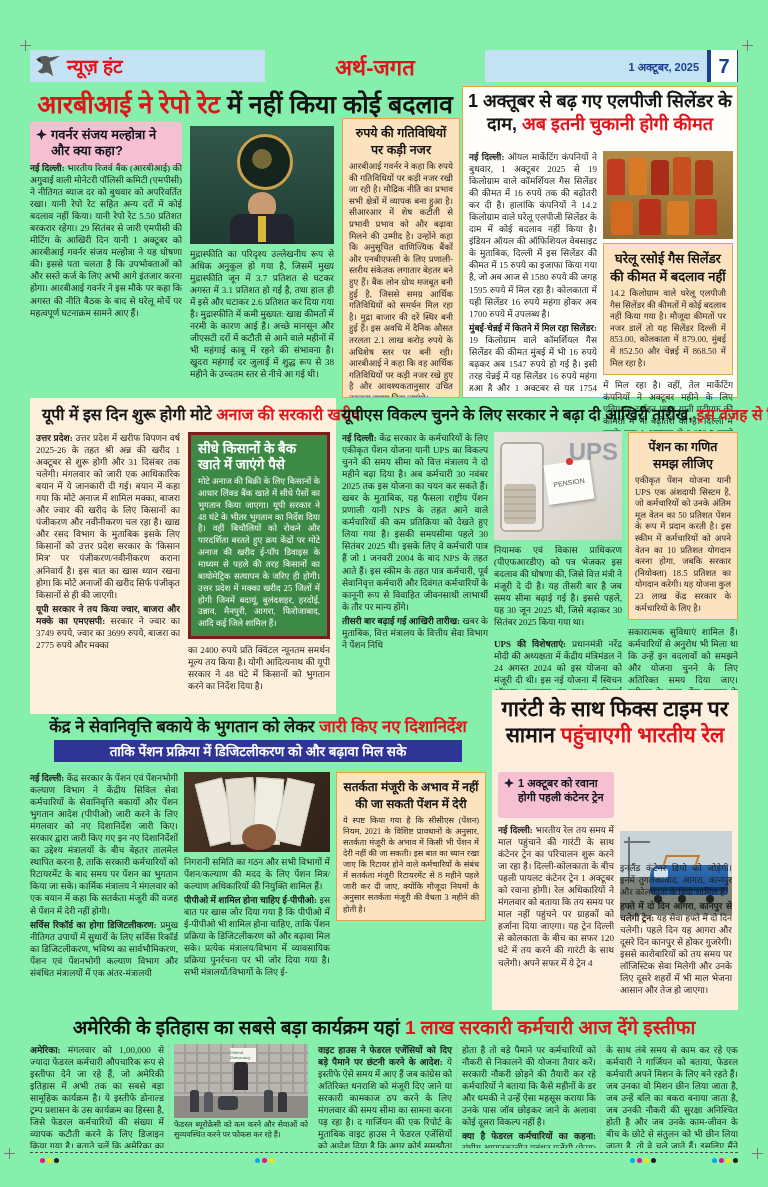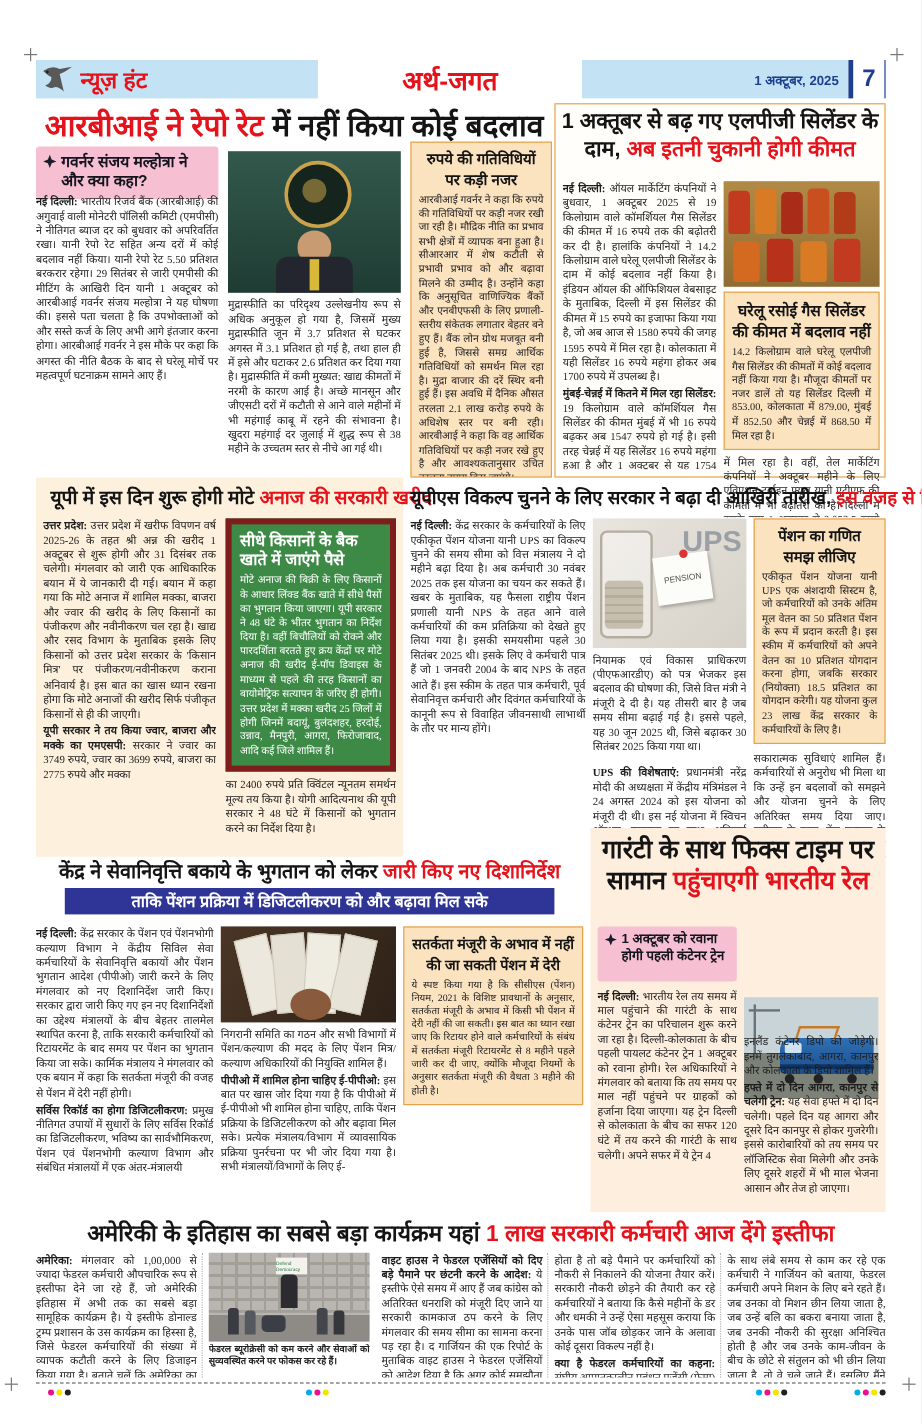--- a/index.html
+++ b/index.html
@@ -1,16 +1,16 @@
 <!DOCTYPE html>
 <html style="--accent_red: #e4131b; --header_blue: #c3e2f3; --dark_blue: #1d3f8f; --navy_bar: #2e3596; --pink_box: #f6bfd2; --cream_bg: #fce3c0; --cream_border: #e5a348; --green_bg: #3d8a46; --band_cream: #fdf0dc; --rail_cream: #fdeede;"><head>
 <meta charset="utf-8">
 <style>
   html,body{margin:0;padding:0;background:#e9e9e9;}
-  .page{position:relative;width:768px;height:1187px;background:#ffffff;margin:0 auto;
+  .page{position:relative;width:768px;height:1187px;background:#86efac;margin:0 auto;
         font-family:"Liberation Serif",serif;overflow:hidden;}
   .abs{position:absolute;}
   .hl{font-family:"Liberation Sans",sans-serif;font-weight:bold;color:#141414;}
   .red{color:var(--accent_red);}
   .body-t{font-size:9px;line-height:1.34;text-align:justify;color:#1d1d1d;overflow:hidden;}
   .lead{font-weight:bold;}
   .para{margin:0 0 2px 0;}
   .center{text-align:center;}
   .nowrap{white-space:nowrap;}
   
@@ -23,21 +23,21 @@
   .date-text{font-family:"Liberation Sans",sans-serif;font-weight:bold;font-size:11px;color:var(--dark_blue);}
   .page-box{width:26px;background:#fff;border-left:4px solid var(--dark_blue);border-right:1px solid var(--dark_blue);
             display:flex;align-items:center;justify-content:center;font-family:"Liberation Sans",sans-serif;
             font-weight:bold;font-size:20px;color:var(--dark_blue);}
   
   .pinkbox{background:var(--pink_box);border-radius:3px;padding:5px 6px;font-family:"Liberation Sans",sans-serif;
            font-weight:bold;color:#14141f;display:flex;gap:4px;align-items:flex-start;box-sizing:border-box;}
   .creambox{background:var(--cream_bg);border:1px solid var(--cream_border);box-sizing:border-box;padding:5px 6px;}
   .creambox .bx-title{font-family:"Liberation Sans",sans-serif;font-weight:bold;font-size:12.5px;text-align:center;margin:0 0 3px 0;color:#141414;}
   .creambox .bx-text{font-size:8.6px;line-height:1.35;text-align:justify;color:#222;}
-  .greenbox{background:var(--green_bg);border:5px solid #7f1d1d;box-sizing:border-box;padding:6px 7px;color:#fff;}
+  .greenbox{background:var(--green_bg);border:3px solid #7f1d1d;box-sizing:border-box;padding:6px 7px;color:#fff;}
   .greenbox .bx-title{font-family:"Liberation Sans",sans-serif;font-weight:bold;font-size:13.5px;line-height:1.15;margin:0 0 4px 0;}
   .greenbox .bx-text{font-size:8.6px;line-height:1.38;text-align:justify;}
   .bluebar{background:var(--navy_bar);color:#fff;font-family:"Liberation Sans",sans-serif;font-weight:bold;
            font-size:13.5px;display:flex;align-items:center;justify-content:center;}
   
   .crop{width:11px;height:11px;}
   .crop:before,.crop:after{content:"";position:absolute;background:#777;}
   .crop:before{left:5px;top:0;width:1px;height:11px;}
   .crop:after{left:0;top:5px;width:11px;height:1px;}
   .foot-rule{left:30px;top:1152px;width:708px;border-top:1.5px dashed #4a4a4a;}
@@ -151,20 +151,21 @@
       <div class="body-t" style="margin-top:5px;height:56px;">का 2400 रुपये प्रति क्विंटल न्यूनतम समर्थन मूल्य तय किया है। योगी आदित्यनाथ की यूपी सरकार ने 48 घंटे में किसानों को भुगतान करने का निर्देश दिया है।</div>
     </div>
   </section>
 
   <section class="abs" style="left:342px;top:398px;width:396px;height:316px;">
     <div class="hl center nowrap" style="font-size:15.5px;margin-top:5px;width:100%;">
       <span>यूपीएस विकल्प चुनने के लिए सरकार ने बढ़ा दी आखिरी तारीख, </span><span class="red">इस वजह से लिया फैसला</span>
     </div>
     <div class="abs body-t" style="left:0;top:34px;width:146px;height:278px;">
       <p class="para"><span class="lead">नई दिल्ली:</span> <span>केंद्र सरकार के कर्मचारियों के लिए एकीकृत पेंशन योजना यानी UPS का विकल्प चुनने की समय सीमा को वित्त मंत्रालय ने दो महीने बढ़ा दिया है। अब कर्मचारी 30 नवंबर 2025 तक इस योजना का चयन कर सकते हैं। खबर के मुताबिक, यह फैसला राष्ट्रीय पेंशन प्रणाली यानी NPS के तहत आने वाले कर्मचारियों की कम प्रतिक्रिया को देखते हुए लिया गया है। इसकी समयसीमा पहले 30 सितंबर 2025 थी। इसके लिए वे कर्मचारी पात्र हैं जो 1 जनवरी 2004 के बाद NPS के तहत आते हैं। इस स्कीम के तहत पात्र कर्मचारी, पूर्व सेवानिवृत्त कर्मचारी और दिवंगत कर्मचारियों के कानूनी रूप से विवाहित जीवनसाथी लाभार्थी के तौर पर मान्य होंगे।</span></p>
+      <p class="para"><span class="lead">तीसरी बार बढ़ाई गई आखिरी तारीख:</span> <span>खबर के मुताबिक, वित्त मंत्रालय के वित्तीय सेवा विभाग ने पेंशन निधि</span></p>
     </div>
     <div class="abs" style="left:152px;top:34px;width:128px;">
       <div class="photo" style="width:128px;height:108px;background:linear-gradient(135deg,#e9e5df,#d6d1c8);position:relative;">
         <div style="position:absolute;left:6px;top:10px;width:40px;height:86px;border:2px solid #b4ad9f;border-radius:6px;background:rgba(255,255,255,.4);"></div>
         <div style="position:absolute;left:10px;top:52px;width:32px;height:40px;background:repeating-linear-gradient(#c6bfb0 0 5px,#b5ad9c 5px 7px);border-radius:4px;"></div>
         <div style="position:absolute;left:52px;top:30px;width:46px;height:40px;background:#fcfcf8;box-shadow:1px 2px 3px rgba(0,0,0,.25);transform:rotate(-8deg);display:flex;align-items:center;justify-content:center;">
           <span style="font-family:'Liberation Sans',sans-serif;font-size:7px;color:#555;">PENSION</span>
         </div>
         <div style="position:absolute;left:72px;top:26px;width:7px;height:7px;border-radius:50%;background:#d33;"></div>
         <div style="position:absolute;right:4px;top:6px;font-family:'Liberation Sans',sans-serif;font-weight:bold;font-size:24px;color:#9aa0a6;">UPS</div>
@@ -259,21 +260,21 @@
         <div style="position:absolute;left:56px;top:4px;width:26px;height:14px;background:#f4f2ec;display:flex;align-items:center;justify-content:center;">
           <span style="font-family:'Liberation Sans',sans-serif;font-size:4px;color:#2a6e46;">Defend Democracy</span>
         </div>
         <div style="position:absolute;left:60px;top:18px;width:14px;height:28px;background:#2c2c30;border-radius:4px 4px 0 0;"></div>
         <div style="position:absolute;left:16px;top:46px;width:9px;height:22px;background:#3a3c44;border-radius:3px 3px 0 0;"></div>
         <div style="position:absolute;left:30px;top:48px;width:9px;height:20px;background:#55585f;border-radius:3px 3px 0 0;"></div>
         <div style="position:absolute;left:90px;top:46px;width:9px;height:22px;background:#44464d;border-radius:3px 3px 0 0;"></div>
         <div style="position:absolute;left:104px;top:48px;width:9px;height:20px;background:#35373d;border-radius:3px 3px 0 0;"></div>
         <div style="position:absolute;left:44px;top:52px;width:20px;height:14px;background:#3c3e45;border-radius:4px;"></div>
       </div>
-      <div style="font-size:7.8px;line-height:1.3;text-align:justify;color:#222;margin-top:2px;height:26px;overflow:hidden;font-weight:bold;">फेडरल ब्यूरोक्रेसी को कम करने और सेवाओं को सुव्यवस्थित करने पर फोकस कर रहे हैं।</div>
+      <div style="font-size:7.8px;line-height:1.3;text-align:justify;color:#222;margin-top:2px;height:26px;overflow:hidden;font-weight:normal;">फेडरल ब्यूरोक्रेसी को कम करने और सेवाओं को सुव्यवस्थित करने पर फोकस कर रहे हैं।</div>
     </div>
     <div class="abs body-t colrule" style="left:288px;top:30px;width:134px;height:104px;padding-right:4px;">
       <p class="para"><span class="lead">वाइट हाउस ने फेडरल एजेंसियों को दिए बड़े पैमाने पर छंटनी करने के आदेश:</span> <span>ये इस्तीफे ऐसे समय में आए हैं जब कांग्रेस को अतिरिक्त धनराशि को मंजूरी दिए जाने या सरकारी कामकाज ठप करने के लिए मंगलवार की समय सीमा का सामना करना पड़ रहा है। द गार्जियन की एक रिपोर्ट के मुताबिक वाइट हाउस ने फेडरल एजेंसियों को आदेश दिया है कि अगर कोई समझौता नहीं</span></p>
     </div>
     <div class="abs body-t colrule" style="left:432px;top:30px;width:134px;height:104px;padding-right:4px;">
       <p class="para">होता है तो बड़े पैमाने पर कर्मचारियों को नौकरी से निकालने की योजना तैयार करें। सरकारी नौकरी छोड़ने की तैयारी कर रहे कर्मचारियों ने बताया कि कैसे महीनों के डर और धमकी ने उन्हें ऐसा महसूस कराया कि उनके पास जॉब छोड़कर जाने के अलावा कोई दूसरा विकल्प नहीं है।</p>
       <p class="para"><span class="lead">क्या है फेडरल कर्मचारियों का कहना:</span> <span>संघीय आपातकालीन प्रबंधन एजेंसी (फेमा)</span></p>
     </div>
     <div class="abs body-t" style="left:576px;top:30px;width:132px;height:104px;">
       <p class="para">के साथ लंबे समय से काम कर रहे एक कर्मचारी ने गार्जियन को बताया, फेडरल कर्मचारी अपने मिशन के लिए बने रहते हैं। जब उनका वो मिशन छीन लिया जाता है, जब उन्हें बलि का बकरा बनाया जाता है, जब उनकी नौकरी की सुरक्षा अनिश्चित होती है और जब उनके काम-जीवन के बीच के छोटे से संतुलन को भी छीन लिया जाता है, तो वे चले जाते हैं। इसलिए मैंने सरकारी नौकरी छोड़ दी है।</p>

